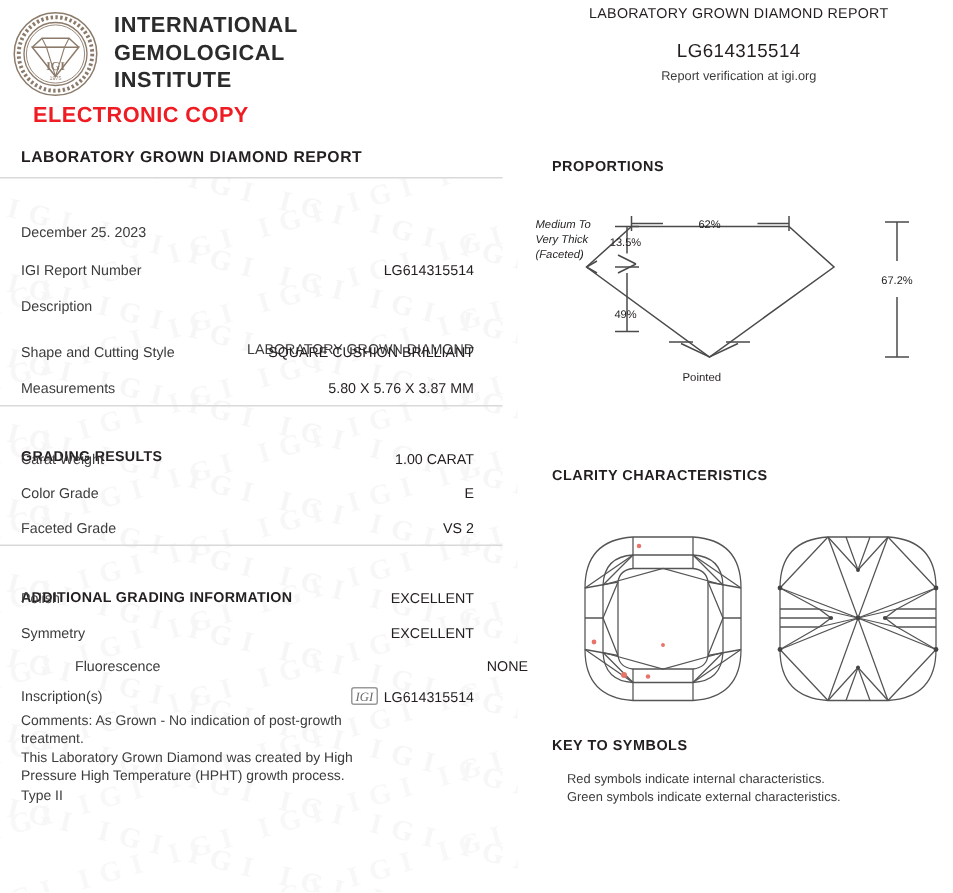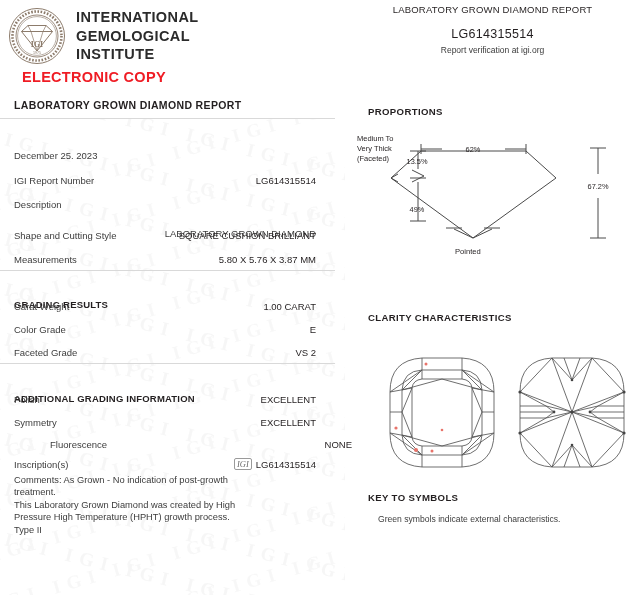--- a/index.html
+++ b/index.html
@@ -228,21 +228,21 @@
       <g stroke="#4a4a4a" stroke-width="1">
         <line x1="240" y1="22" x2="256" y2="22"></line>
         <line x1="248" y1="22" x2="248" y2="48"></line>
         <line x1="248" y1="72" x2="248" y2="112"></line>
         <line x1="240" y1="112" x2="256" y2="112"></line>
       </g>
       <text class="dim" x="248" y="63" text-anchor="middle">67.2%</text>
     </svg>
   </div>
 
-  <div style="position:absolute;left:357px;top:134px;font-size:7.5px;line-height:10px;color:#231f20;">
+  <div style="position:absolute;left:357px;top:145px;font-size:7.5px;line-height:10px;color:#231f20;font-style:italic;">
     <div>Medium To</div>
     <div>Very Thick</div>
     <div>(Faceted)</div>
   </div>
 
   <div style="position:absolute;left:455px;top:247px;width:60px;text-align:left;font-size:7.6px;color:#231f20;">Pointed</div>
 
   <div class="sec-title" style="left:368px;top:312px;">CLARITY CHARACTERISTICS</div>
 
   <div style="position:absolute;left:382px;top:350px;">
@@ -294,16 +294,17 @@
         <circle cx="42" cy="62" r="1.4"></circle>
           <circle cx="78" cy="62" r="1.4"></circle>
         <circle cx="60" cy="30" r="1.3"></circle>
           <circle cx="60" cy="95" r="1.3"></circle>
       </g>
     </svg>
   </div>
 
   <div class="sec-title" style="left:368px;top:492px;">KEY TO SYMBOLS</div>
   <div class="keytext">
+    <div>Red symbols indicate internal characteristics.</div>
     <div>Green symbols indicate external characteristics.</div>
   </div>
 
 </div>
 
 </body></html>

